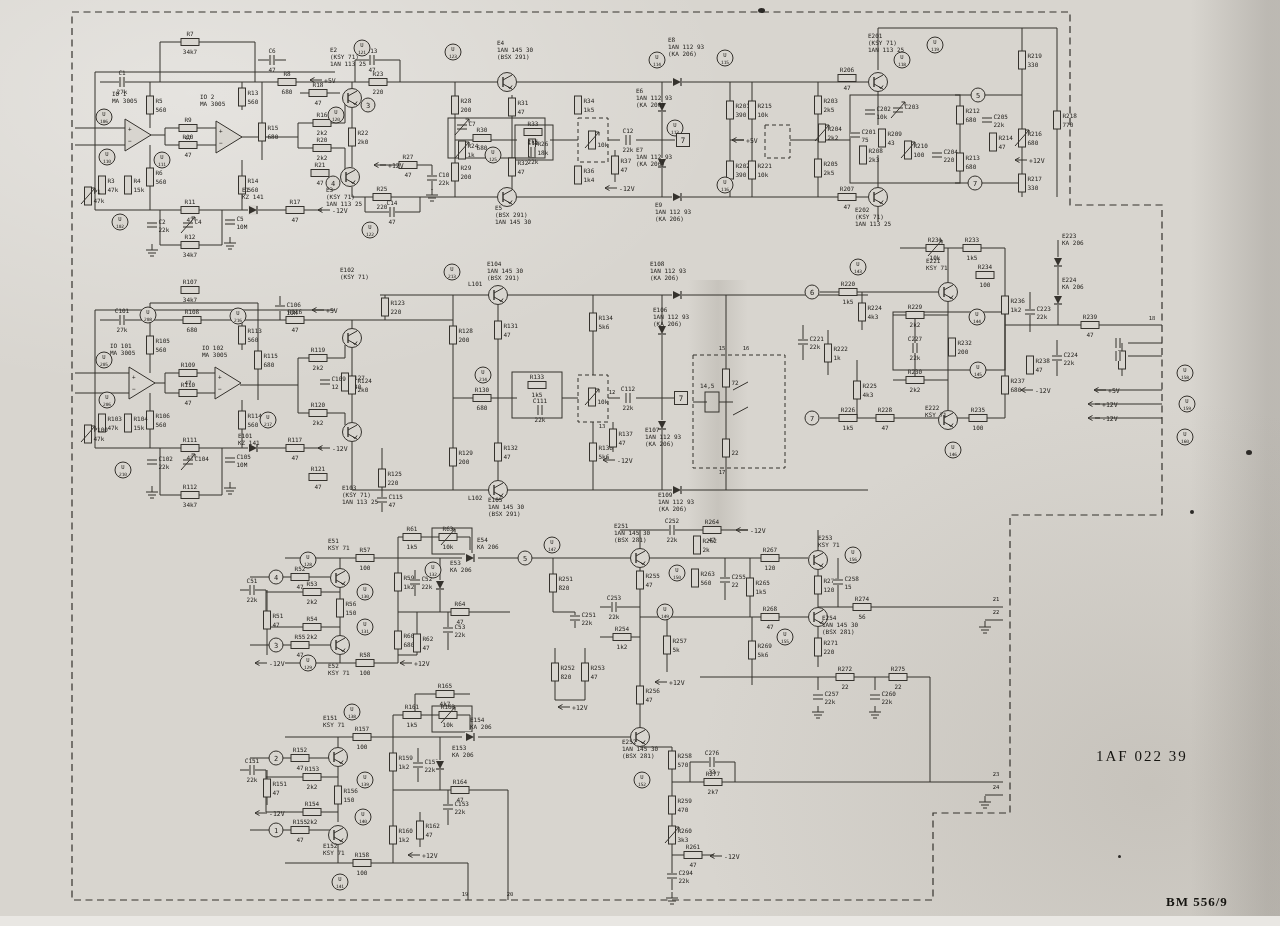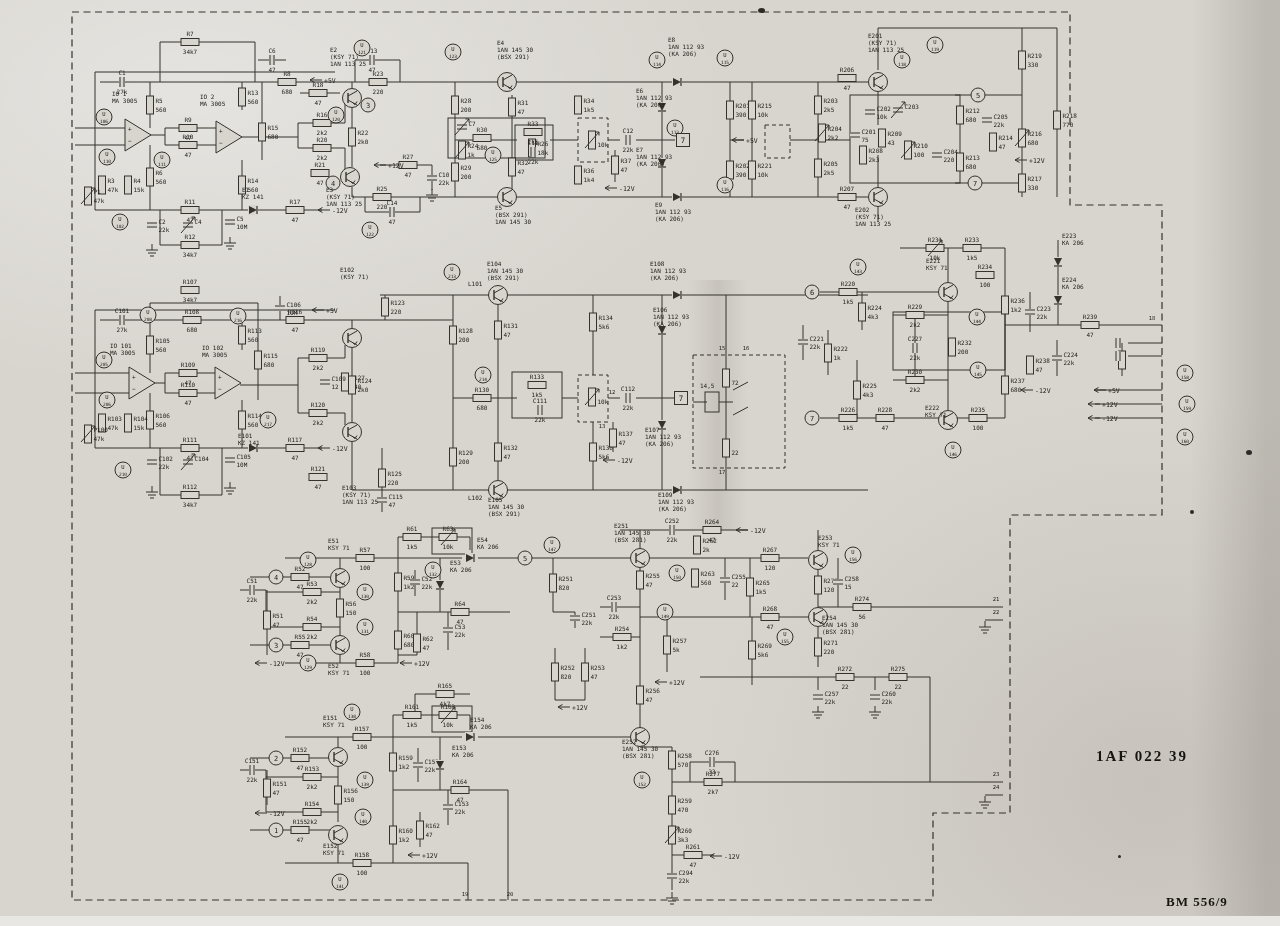--- a/index.html
+++ b/index.html
@@ -10,21 +10,21 @@
      radial-gradient(ellipse 700px 600px at 90% 85%, rgba(120,112,100,.18), rgba(120,112,100,0) 65%),
      linear-gradient(90deg, rgba(0,0,0,0) 93%, rgba(90,85,78,.22) 99%);}
   #smudge{position:absolute;left:688px;top:280px;width:60px;height:250px;
      background:linear-gradient(90deg,rgba(110,104,92,0),rgba(110,104,92,.16),rgba(110,104,92,0));}
   #bottomstrip{position:absolute;left:0;top:916px;width:1280px;height:10px;background:#e9e7e3;}
   .speck{position:absolute;background:#2c2a27;border-radius:50%;}
   svg{position:absolute;left:0;top:0;}
   .titleblock{position:absolute;left:1038px;top:612px;color:#1c1b18;
       font-family:"Liberation Serif",serif;font-weight:bold;font-size:14.5px;line-height:17px;}
   .partno{position:absolute;left:1096px;top:748px;color:#161511;
-      font-family:"Liberation Serif",serif;font-weight:bold;font-size:15px;letter-spacing:2px;}
+      font-family:"Liberation Serif",serif;font-weight:normal;font-size:15px;letter-spacing:2px;}
   .docno{position:absolute;left:1166px;top:894px;color:#161511;
       font-family:"Liberation Serif",serif;font-weight:bold;font-size:13px;letter-spacing:1px;}
 </style>
 </head>
 <body>
 
 <div id="page">
   <div id="grain1"></div>
   <div id="smudge"></div>
 

